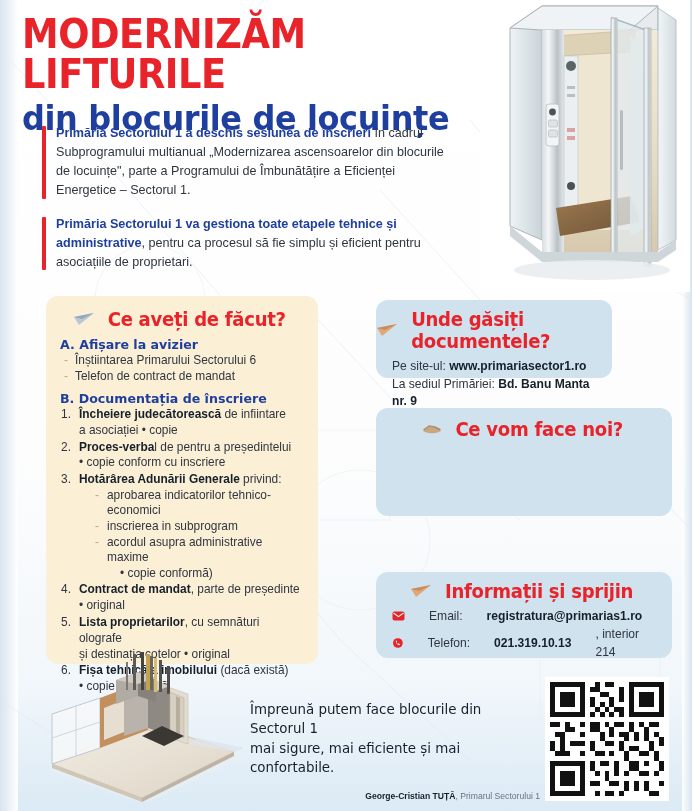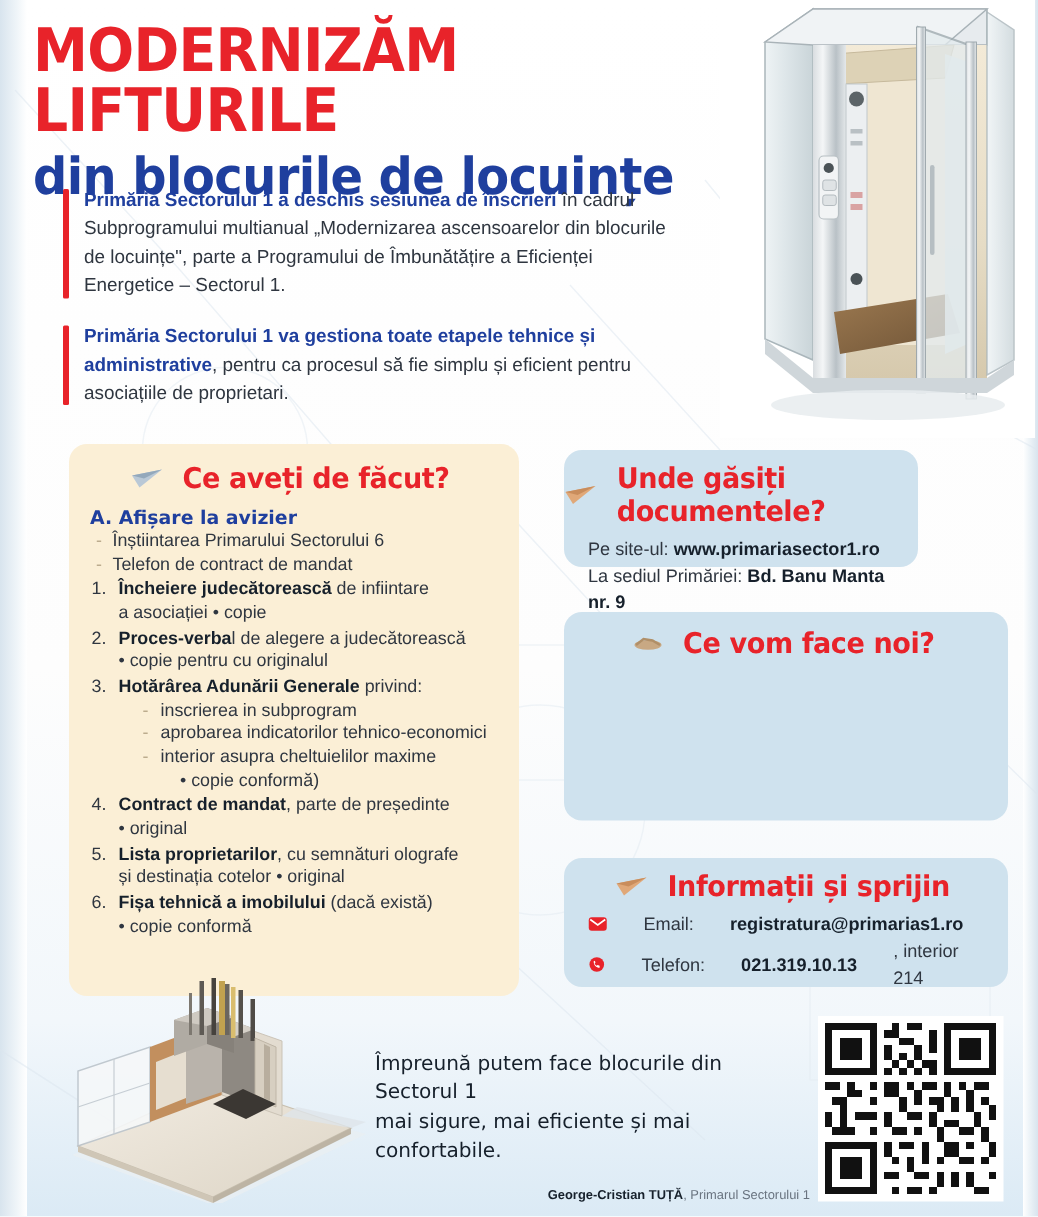--- a/index.html
+++ b/index.html
@@ -69,21 +69,21 @@
   }
   .panel-title {
     font-size:19px; font-weight:800; color:#e8232a;
     font-family:"DejaVu Sans", sans-serif;
     letter-spacing:-0.3px;
     transform: scaleX(0.95); transform-origin:center;
   }
   .hicon { width:22px; height:14px; flex:0 0 auto; }
 
   
-  .left-panel { left:46px; top:296px; width:300px; height:368px; }
+  .left-panel { left:46px; top:296px; width:272px; height:368px; }
   .sec-label {
     font-size:12.6px; font-weight:800; color:#1f3f9e;
     font-family:"DejaVu Sans", sans-serif; margin-top:7px;
   }
   .lp-body { padding:0 14px; margin-top:7px; }
   ul.dashes { list-style:none; margin:1px 0 0 0; }
   ul.dashes > li {
     position:relative; padding-left:15px;
     font-size:11.9px; line-height:1.31; color:#2f3640;
   }
@@ -101,21 +101,21 @@
   }
   ol.nums b { font-weight:700; color:#16202b; }
   .sub-dash { padding-left:14px; }
   .sub-dash li { position:relative; padding-left:14px; font-size:11.9px;
                  line-height:1.31; color:#2f3640; list-style:none;}
   .sub-dash li::before { content:"-"; position:absolute; left:2px; color:#b9a98a; }
   .plain { font-size:11.9px; line-height:1.31; color:#2f3640; }
 
   
   .rp1 { left:376px; top:300px; width:236px; height:78px; }
-  .rp2 { left:376px; top:408px; width:296px; height:139px; }
+  .rp2 { left:376px; top:408px; width:296px; height:108px; }
   .rp3 { left:376px; top:572px; width:296px; height:86px; }
   .rp-body { padding:6px 16px 0 16px; }
   .rp-line { font-size:12.1px; line-height:1.45; color:#2f3640; }
   .rp-line b { font-weight:700; color:#16202b; }
   ul.rp-dashes { list-style:none; }
   ul.rp-dashes li { position:relative; padding-left:14px;
     font-size:11.9px; line-height:1.36; color:#2f3640; }
   ul.rp-dashes li::before { content:"-"; position:absolute; left:2px; color:#8fa9b8; }
   .contact-row { display:flex; align-items:center; gap:24px; font-size:12.1px;
                  line-height:1.5; color:#2f3640; }
@@ -254,35 +254,36 @@
       <div class="panel-title">Ce aveți de făcut?</div>
     </div>
 
     <div class="lp-body">
       <div class="sec-label" style="margin-top:5px;">A. Afișare la avizier</div>
       <ul class="dashes">
         <li>Înștiintarea Primarului Sectorului 6</li>
         <li>Telefon de contract de mandat</li>
       </ul>
 
+      <div class="sec-label">B. Documentația de înscriere</div>
       <ol class="nums">
         <li>
           <b>Încheiere judecătorească</b><span> de infiintare</span>
           <div class="plain">a asociației • copie</div>
         </li>
         <li>
-          <b>Proces-verba</b><span>l de alegere a judecătorească</span>
-          <div class="plain">• copie pentru cu originalul</div>
+          <b>Proces-verba</b><span>l de pentru a președintelui</span>
+          <div class="plain">• copie conform cu inscriere</div>
         </li>
         <li>
           <b>Hotărârea Adunării Generale</b><span> privind:</span>
           <ul class="sub-dash">
+            <li>aprobarea indicatorilor tehnico-economici</li>
             <li>inscrierea in subprogram</li>
-            <li>aprobarea indicatorilor tehnico-economici</li>
-            <li>interior asupra cheltuielilor maxime</li>
+            <li>acordul asupra administrative maxime</li>
           </ul>
           <div class="plain" style="padding-left:41px;">• copie conformă)</div>
         </li>
         <li>
           <b>Contract de mandat</b><span>, parte de președinte</span>
           <div class="plain">• original</div>
         </li>
         <li>
           <b>Lista proprietarilor</b><span>, cu semnături olografe</span>
           <div class="plain">și destinația cotelor • original</div>

